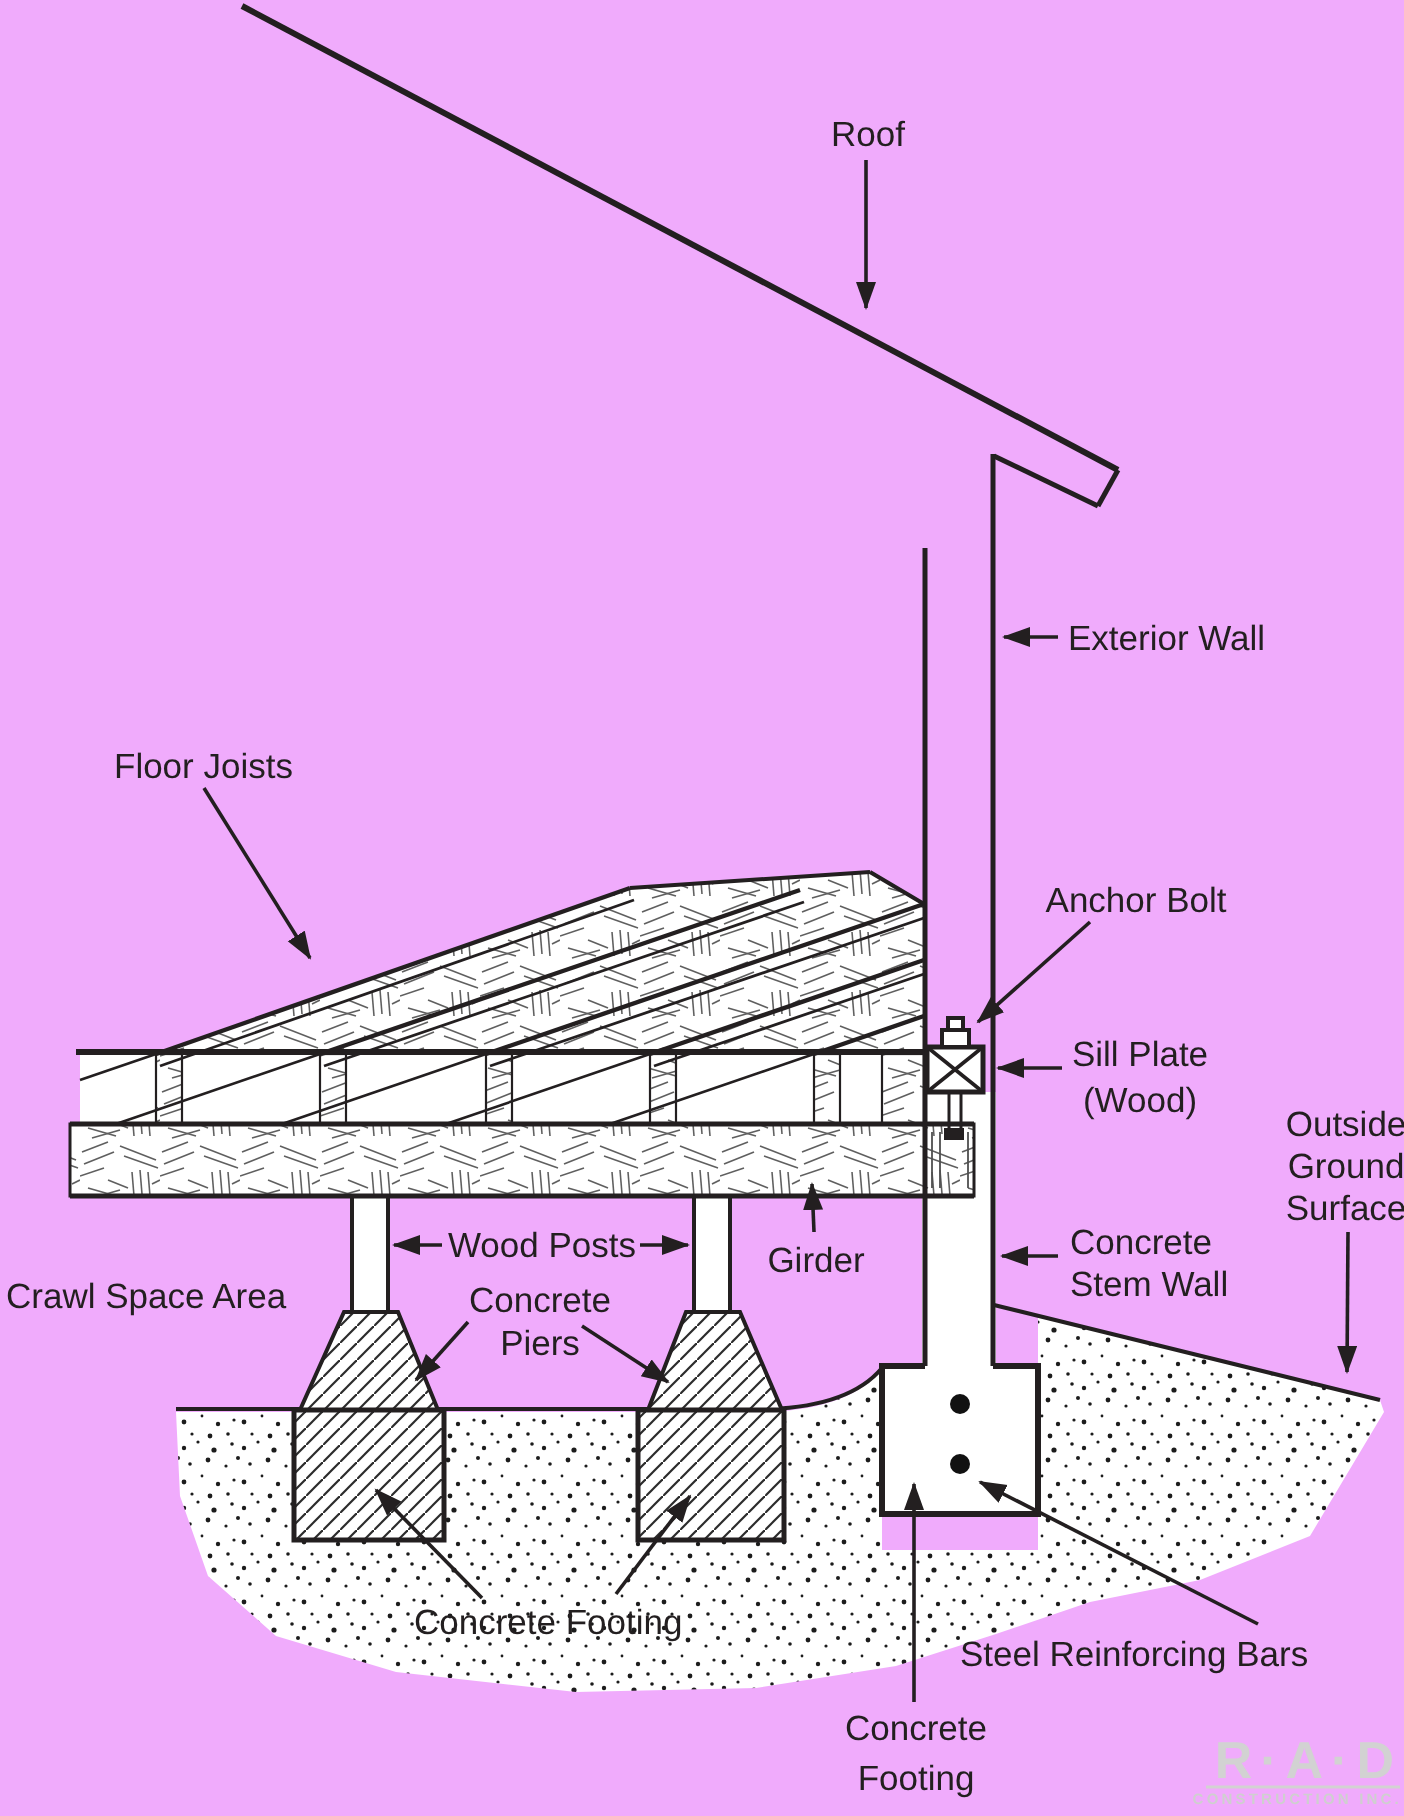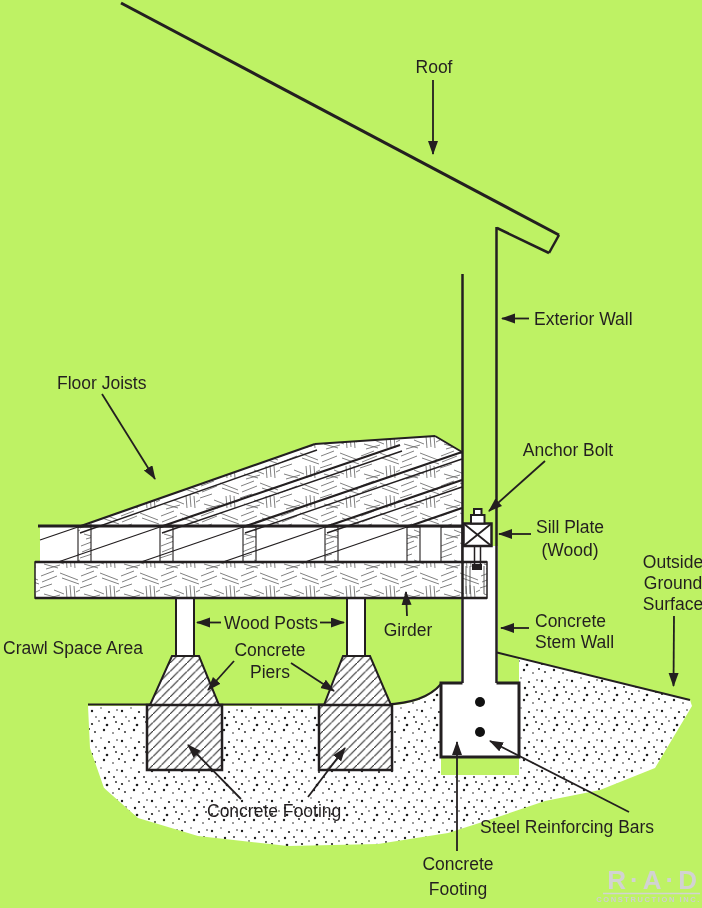--- a/index.html
+++ b/index.html
@@ -1,16 +1,16 @@
 <!DOCTYPE html>
 <html><head>
 <meta charset="utf-8">
 <style>
   html,body{margin:0;padding:0;background:#fff;}
-  #stage{position:relative;width:702px;height:908px;background:#bef264;overflow:hidden;
+  #stage{position:relative;width:702px;height:908px;background:#f0abfc;overflow:hidden;
          font-family:"Liberation Sans",sans-serif;}
   svg{display:block}
   text{font-family:"Liberation Sans",sans-serif;fill:#231f20;font-size:17.5px;}
   text.logo-word{font-size:26px;font-weight:bold;letter-spacing:4px;fill:#d2d2d2;}
   text.logo-tag{font-size:7.5px;font-weight:bold;letter-spacing:1.6px;fill:#cfcfcf;}
 </style>
 </head>
 <body>
 
 <div id="stage">

